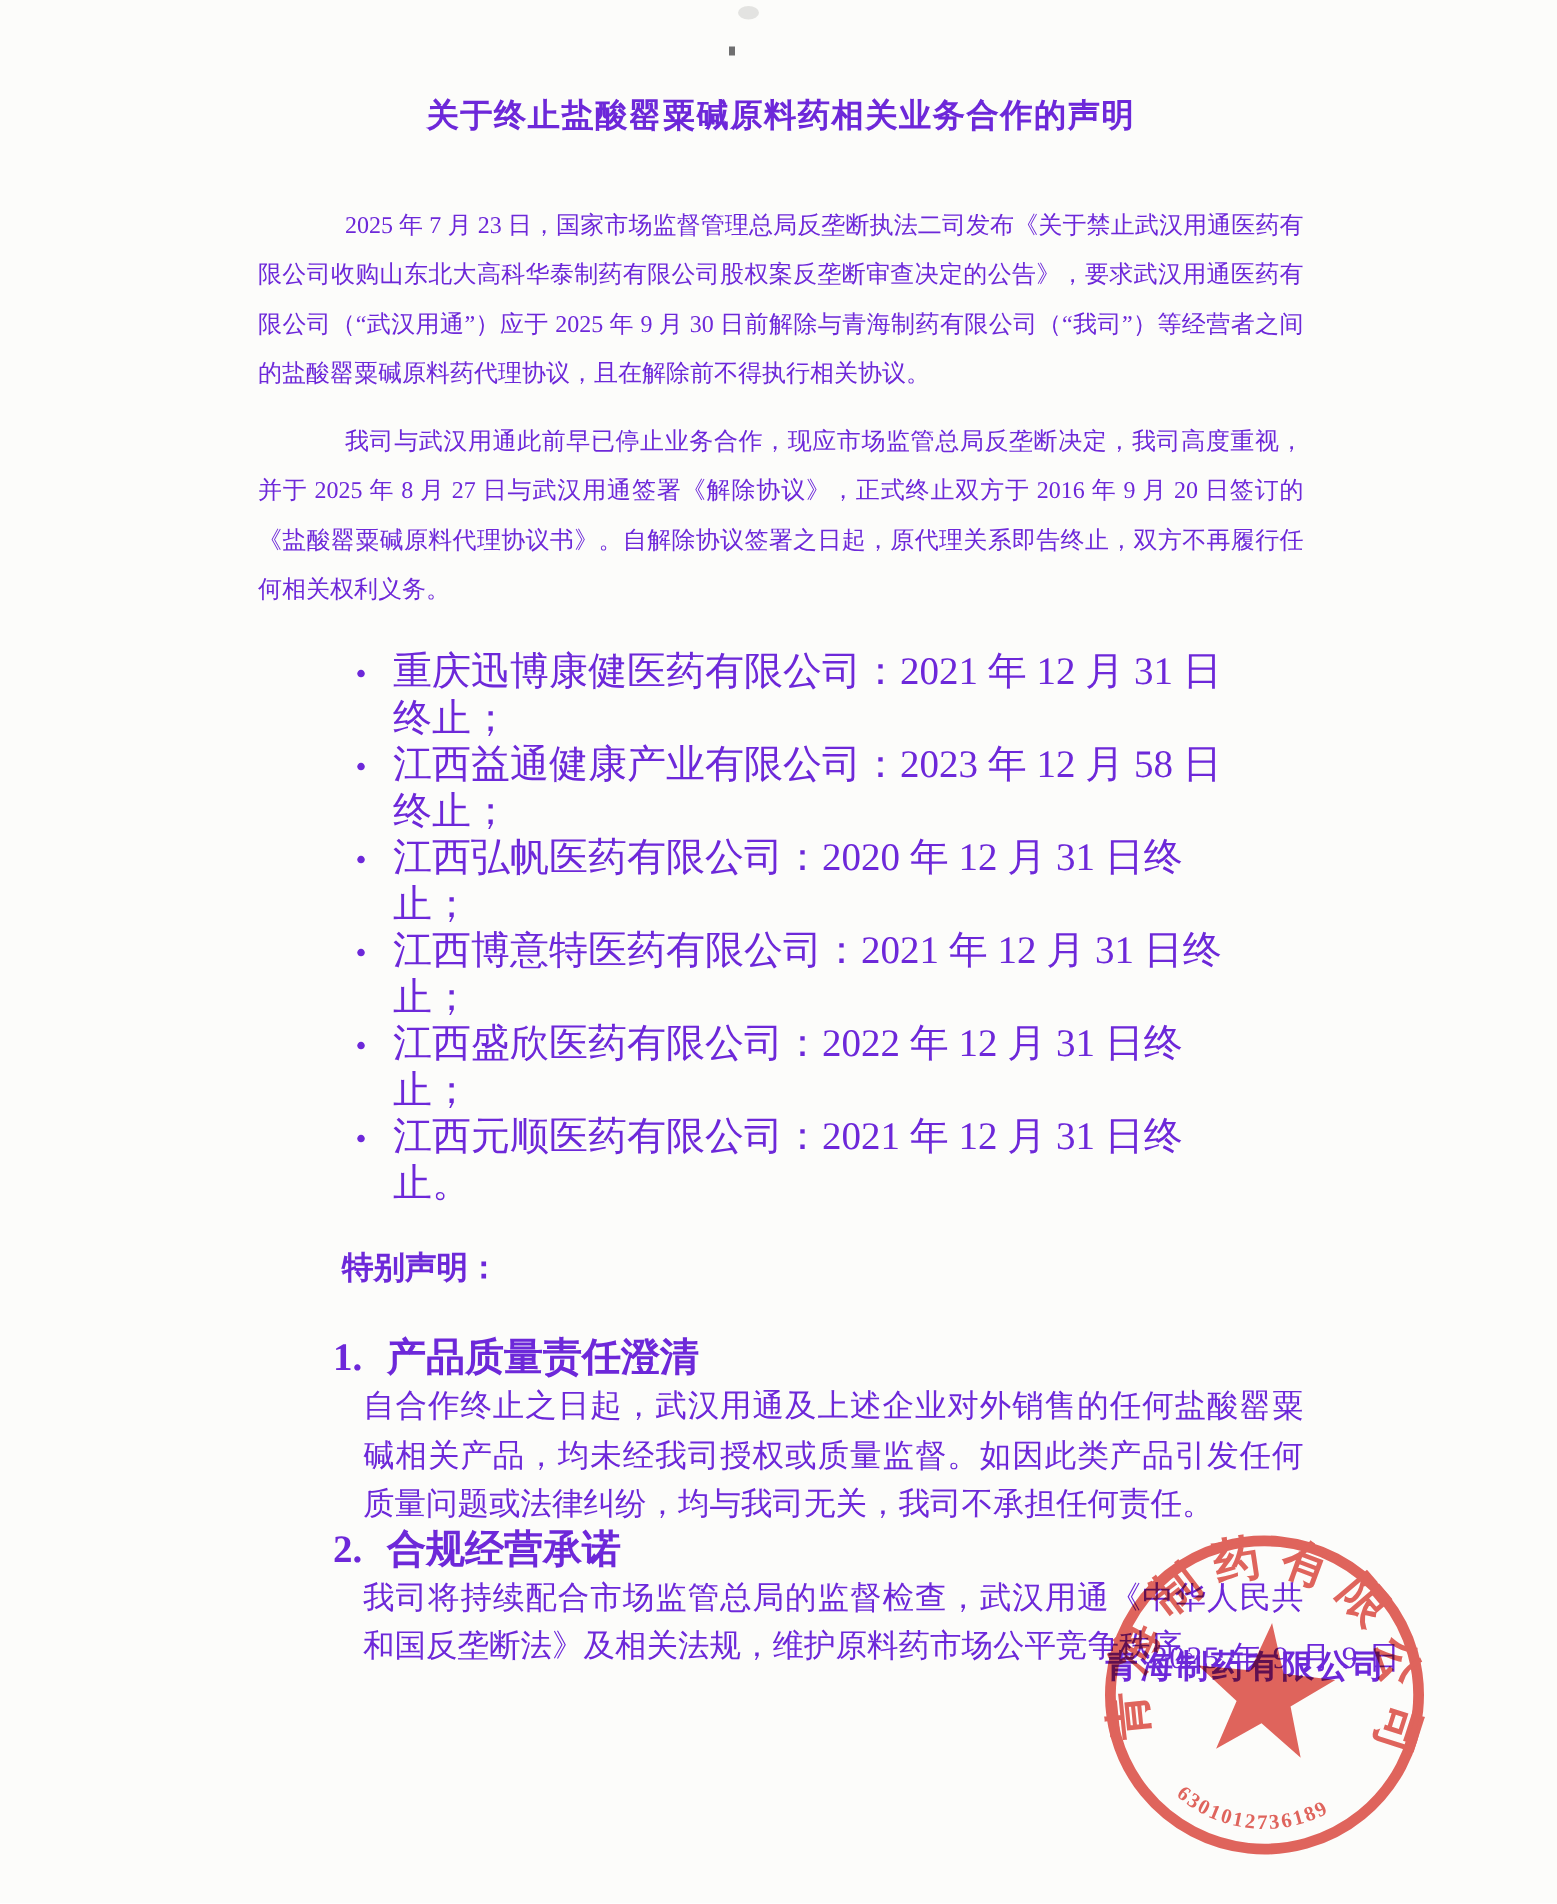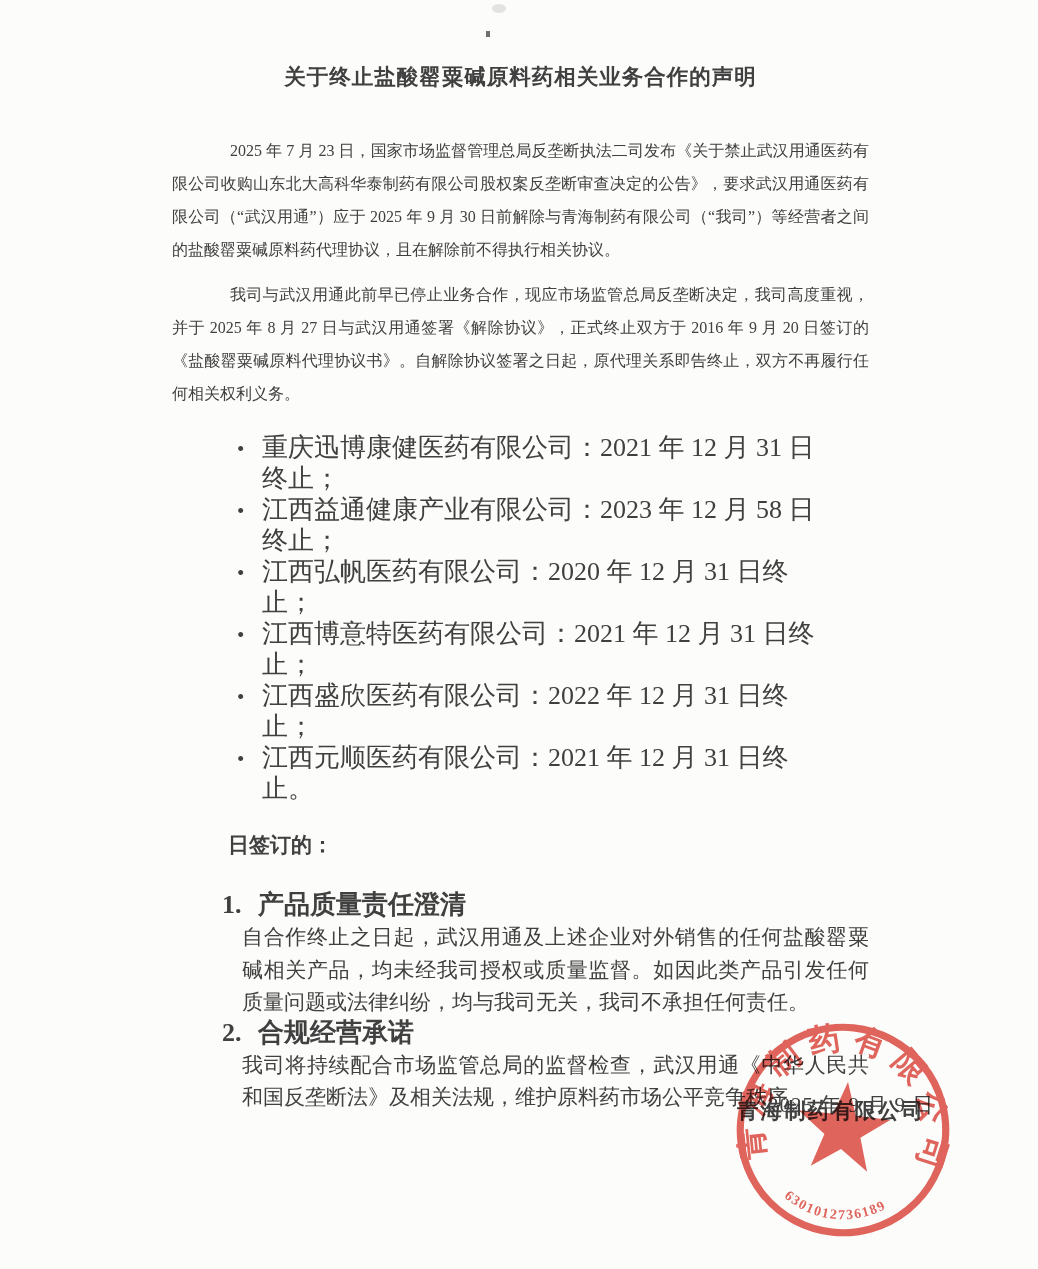--- a/index.html
+++ b/index.html
@@ -2,21 +2,21 @@
 <html><head>
 <meta charset="utf-8">
 <style>
   html,body{margin:0;padding:0;background:#ffffff;}
   .page{
     position:relative;
     width:1038px;height:1269px;
     background:#fcfcfa;
     overflow:hidden;
     font-family:"Liberation Serif","DejaVu Serif",serif;
-    color:#404040;
+    color:#6d28d9;
   }
   .content{
     position:absolute;left:172px;top:62px;width:697px;
   }
   .doc-title{
     margin:0 0 42px 0;
     font-size:21.5px;font-weight:bold;
     text-align:center;letter-spacing:1px;
     line-height:30px;
   }
@@ -96,21 +96,21 @@
 
     <ul class="term-list">
       <li><span class="bullet"></span><span>重庆迅博康健医药有限公司：2021 年 12 月 31 日终止；</span></li>
       <li><span class="bullet"></span><span>江西益通健康产业有限公司：2023 年 12 月 58 日终止；</span></li>
       <li><span class="bullet"></span><span>江西弘帆医药有限公司：2020 年 12 月 31 日终止；</span></li>
       <li><span class="bullet"></span><span>江西博意特医药有限公司：2021 年 12 月 31 日终止；</span></li>
       <li><span class="bullet"></span><span>江西盛欣医药有限公司：2022 年 12 月 31 日终止；</span></li>
       <li><span class="bullet"></span><span>江西元顺医药有限公司：2021 年 12 月 31 日终止。</span></li>
     </ul>
 
-    <div class="special-heading">日签订的：</div>
+    <div class="special-heading">特别声明：</div>
 
     <div class="sec sec-1">
       <div class="sec-head">
         <span class="sec-num">1.</span><span class="sec-title">产品质量责任澄清</span>
       </div>
       <div class="sec-body">自合作终止之日起，武汉用通及上述企业对外销售的任何盐酸罂粟碱相关产品，均未经我司授权或质量监督。如因此类产品引发任何质量问题或法律纠纷，均与我司无关，我司不承担任何责任。</div>
     </div>
 
     <div class="sec sec-2">
       <div class="sec-head">

